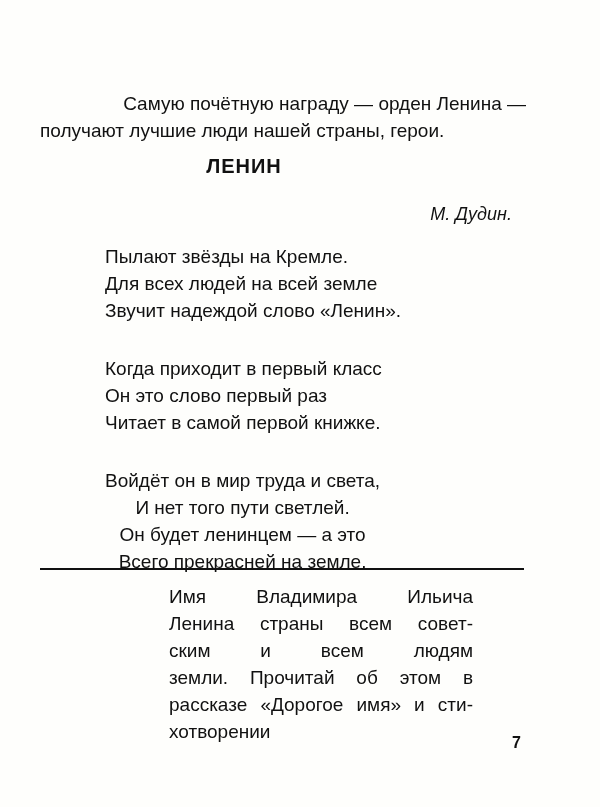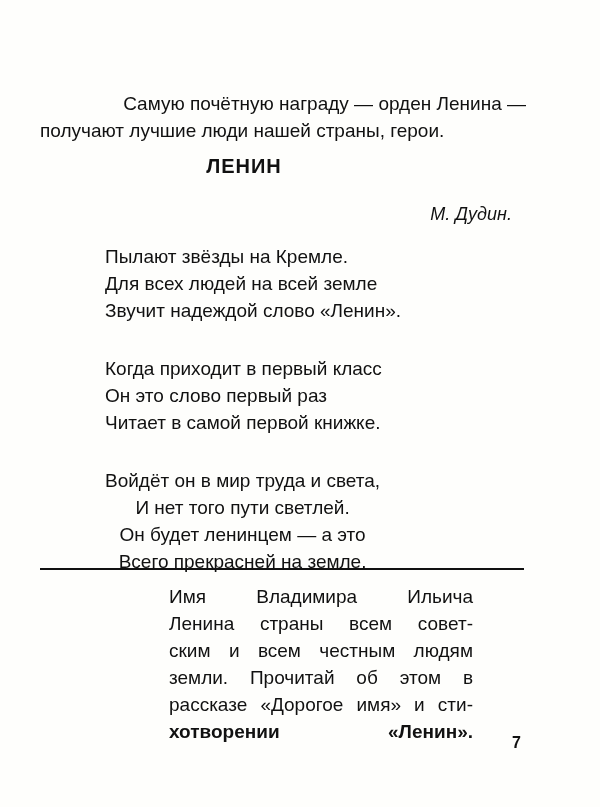--- a/index.html
+++ b/index.html
@@ -12,21 +12,21 @@
     .intro .l2 { text-align:left; }
     .title { position:absolute; left:0; width:476px; top:155px; text-align:center; font-weight:bold; font-size:20px; letter-spacing:1px; padding-left:12px; box-sizing:border-box; }
     .author { position:absolute; right:88px; top:204px; font-weight:normal; font-style:italic; font-size:18px; }
     .stanza { position:absolute; left:105px; font-size:19px; line-height:27px; }
     .s1 { top:243px; }
     .s2 { top:355px; }
     .s3 { top:467px;text-align:center; }
     .rule { position:absolute; left:40px; top:568px; width:484px; height:2px; background:#111; }
     .note { position:absolute; left:141px; top:583px; width:304px; font-size:19px; line-height:27px;margin-left:28px; }
     .note .line { display:flex; justify-content:space-between; }
-    .note .line.left { justify-content:space-between; gap:10px;font-weight:bold; }
+    .note .line.left { justify-content:flex-start; gap:10px; }
     .pagenum { position:absolute; left:512px; top:734px; font-weight:bold; font-size:16px; }
   </style>
 </head>
 <body>
 
 <div class="intro">
   <div class="l1">Самую почётную награду — орден Ленина —</div>
   <div class="l2">получают лучшие люди нашей страны, герои.</div>
 </div>
 
@@ -61,36 +61,34 @@
   <div class="line">
     <span>Ленина</span>
     <span>страны</span>
     <span>всем</span>
     <span>совет-</span>
   </div>
   <div class="line">
     <span>ским</span>
     <span>и</span>
     <span>всем</span>
-    <span>честным</span>
     <span>людям</span>
   </div>
   <div class="line">
     <span>земли.</span>
     <span>Прочитай</span>
     <span>об</span>
     <span>этом</span>
     <span>в</span>
   </div>
   <div class="line">
     <span>рассказе</span>
     <span>«Дорогое</span>
     <span>имя»</span>
     <span>и</span>
     <span>сти-</span>
   </div>
   <div class="line left">
     <span>хотворении</span>
-    <span>«Ленин».</span>
   </div>
 </div>
 
 <div class="pagenum">7</div>
 
 </body></html>

